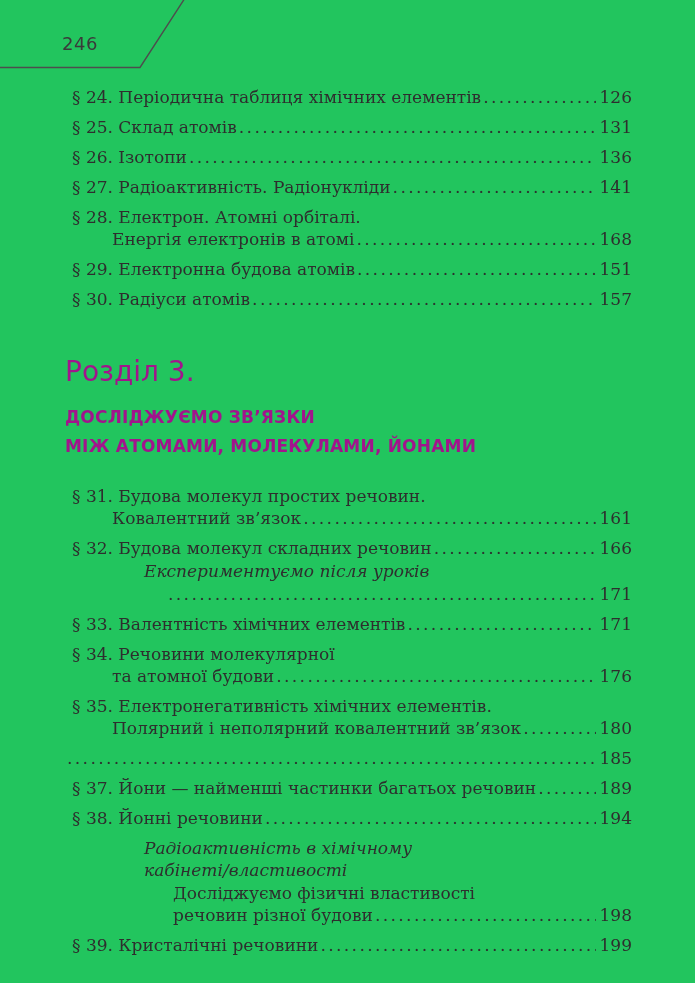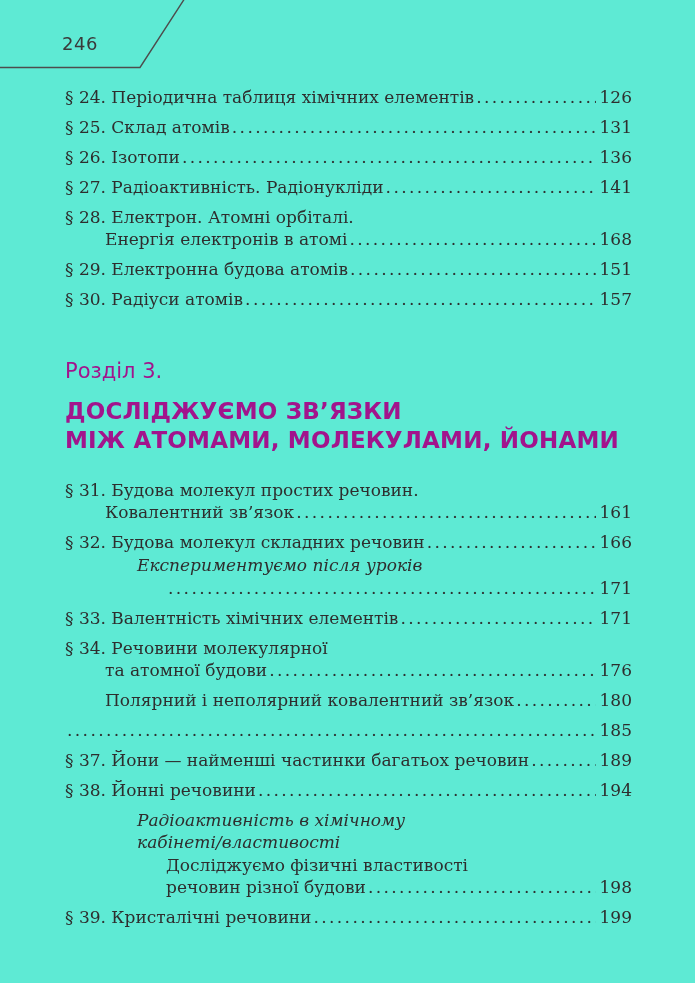--- a/index.html
+++ b/index.html
@@ -1,20 +1,20 @@
 <!DOCTYPE html>
 <html lang="uk"><head>
 <meta charset="utf-8">
 <style>
   html,body { margin:0; padding:0; background:#ffffff; }
   .page {
     position: relative;
     width: 695px;
     height: 983px;
-    background: #5eead4;
+    background: #22c55e;
     overflow: hidden;
   }
   .corner {
     position: absolute;
     top: 0; left: 0;
     width: 220px; height: 70px;
   }
   .pagenum {
     position: absolute;
     left: 62px; top: 33px;
@@ -28,46 +28,46 @@
     left: 65px; top: 86px;
     width: 567px;
     font-family: "DejaVu Serif", serif;
     font-size: 17px;
     line-height: 22px;
     color: #2e2e2e;
   }
   .entry { margin-bottom: 8px; }
   .entry.tight { margin-top: -7px; margin-bottom: 8px; }
   .row { display: flex; align-items: baseline; }
-  .t { white-space: nowrap; }
+  .t { white-space: nowrap; margin-left: 7px; }
   .dots {
     flex: 1 1 auto;
     min-width: 0;
     overflow: hidden;
     white-space: nowrap;
     letter-spacing: 2.4px;
     padding-left: 2px;
     color: #2e2e2e;
   }
   .pg { margin-left: 4px; }
   .cont { padding-left: 40px; }
   .ind-i { padding-left: 72px; }
   .ind-2 { padding-left: 101px; }
   .italic { font-style: italic; }
   .chapter { margin: 48px 0 24px 0; }
   .kicker {
     font-family: "DejaVu Sans", sans-serif;
-    font-size: 21px;
+    font-size: 28px;
     font-weight: 400;
     line-height: 27px;
-    margin-bottom: 12px;
+    margin-bottom: 18px;
   }
   .h1line {
     font-family: "DejaVu Sans", sans-serif;
-    font-size: 23px;
+    font-size: 17px;
     font-weight: 700;
     line-height: 29px;
     letter-spacing: 0.2px;
   }
 </style>
 </head>
 <body>
 
 <div class="page">
 
@@ -189,20 +189,23 @@
         <span class="t">§ 34. Речовини молекулярної</span>
       </div>
       <div class="row cont">
         <span class="t">та атомної будови</span>
         <span class="dots">........................................................................................................................................................................................................</span>
         <span class="pg">176</span>
       </div>
     </div>
 
     <div class="entry">
+      <div class="row">
+        <span class="t">§ 35. Електронегативність хімічних елементів.</span>
+      </div>
       <div class="row cont">
         <span class="t">Полярний і неполярний ковалентний зв’язок</span>
         <span class="dots">........................................................................................................................................................................................................</span>
         <span class="pg">180</span>
       </div>
     </div>
 
     <div class="entry">
       <div class="row">
         <span class="dots">........................................................................................................................................................................................................</span>

